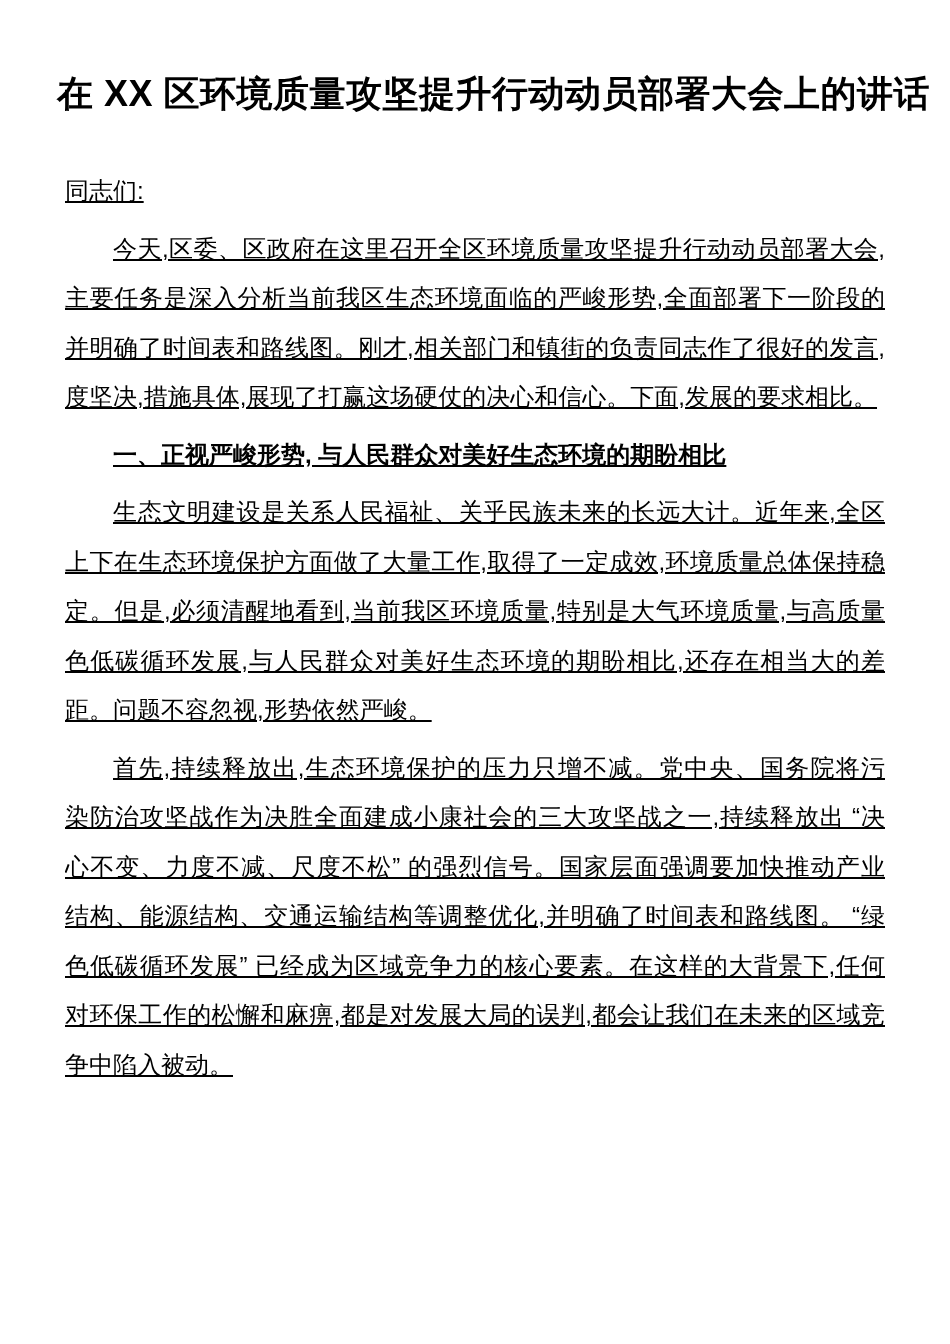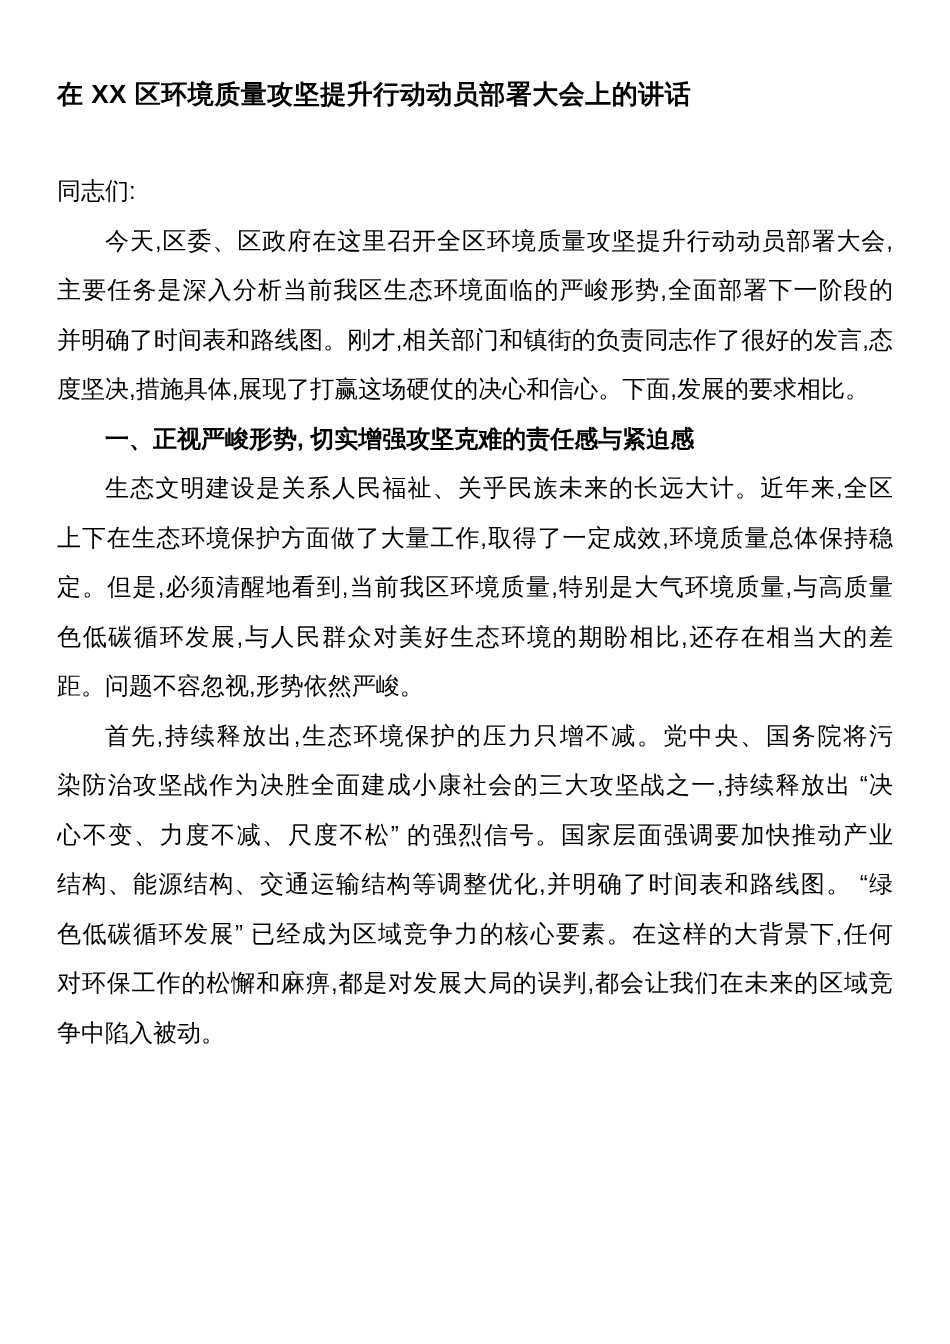--- a/index.html
+++ b/index.html
@@ -15,32 +15,33 @@
   }
   .page {
     box-sizing: border-box;
     width: 950px;
     height: 1344px;
     padding: 72px 57px 0 57px;
     overflow: hidden;
     background: #ffffff;
   }
   .doc-title {
-    font-size: 26px;
+    font-size: 36px;
     line-height: 44px;
     font-weight: 600;
     text-align: left;
     white-space: nowrap;
     letter-spacing: 0.5px;
   }
   .doc-body {
     margin-top: 50px;
   }
   .para {
-    margin: 0;
+    margin: 8px;
+    text-decoration: underline;
   }
   .pline {
     font-size: 24px;
     height: 49.5px;
     line-height: 49.5px;
     text-align: justify;
     text-align-last: justify;
     overflow: hidden;
   }
   .pline.indent {
@@ -62,21 +63,21 @@
       <div class="para salutation">
         <div class="pline endline">同志们:</div>
       </div>
       <div class="para body">
         <div class="pline indent">今天,区委、区政府在这里召开全区环境质量攻坚提升行动动员部署大会,</div>
         <div class="pline">主要任务是深入分析当前我区生态环境面临的严峻形势,全面部署下一阶段的</div>
         <div class="pline">并明确了时间表和路线图。刚才,相关部门和镇街的负责同志作了很好的发言,态</div>
         <div class="pline endline">度坚决,措施具体,展现了打赢这场硬仗的决心和信心。下面,发展的要求相比。</div>
       </div>
       <div class="para heading">
-        <div class="pline indent endline">一、正视严峻形势, 切实增强攻坚克难的责任感与紧迫感</div>
+        <div class="pline indent endline">一、正视严峻形势, 与人民群众对美好生态环境的期盼相比</div>
       </div>
       <div class="para body">
         <div class="pline indent">生态文明建设是关系人民福祉、关乎民族未来的长远大计。近年来,全区</div>
         <div class="pline">上下在生态环境保护方面做了大量工作,取得了一定成效,环境质量总体保持稳</div>
         <div class="pline">定。但是,必须清醒地看到,当前我区环境质量,特别是大气环境质量,与高质量</div>
         <div class="pline">色低碳循环发展,与人民群众对美好生态环境的期盼相比,还存在相当大的差</div>
         <div class="pline endline">距。问题不容忽视,形势依然严峻。</div>
       </div>
       <div class="para body">
         <div class="pline indent">首先,持续释放出,生态环境保护的压力只增不减。党中央、国务院将污</div>

